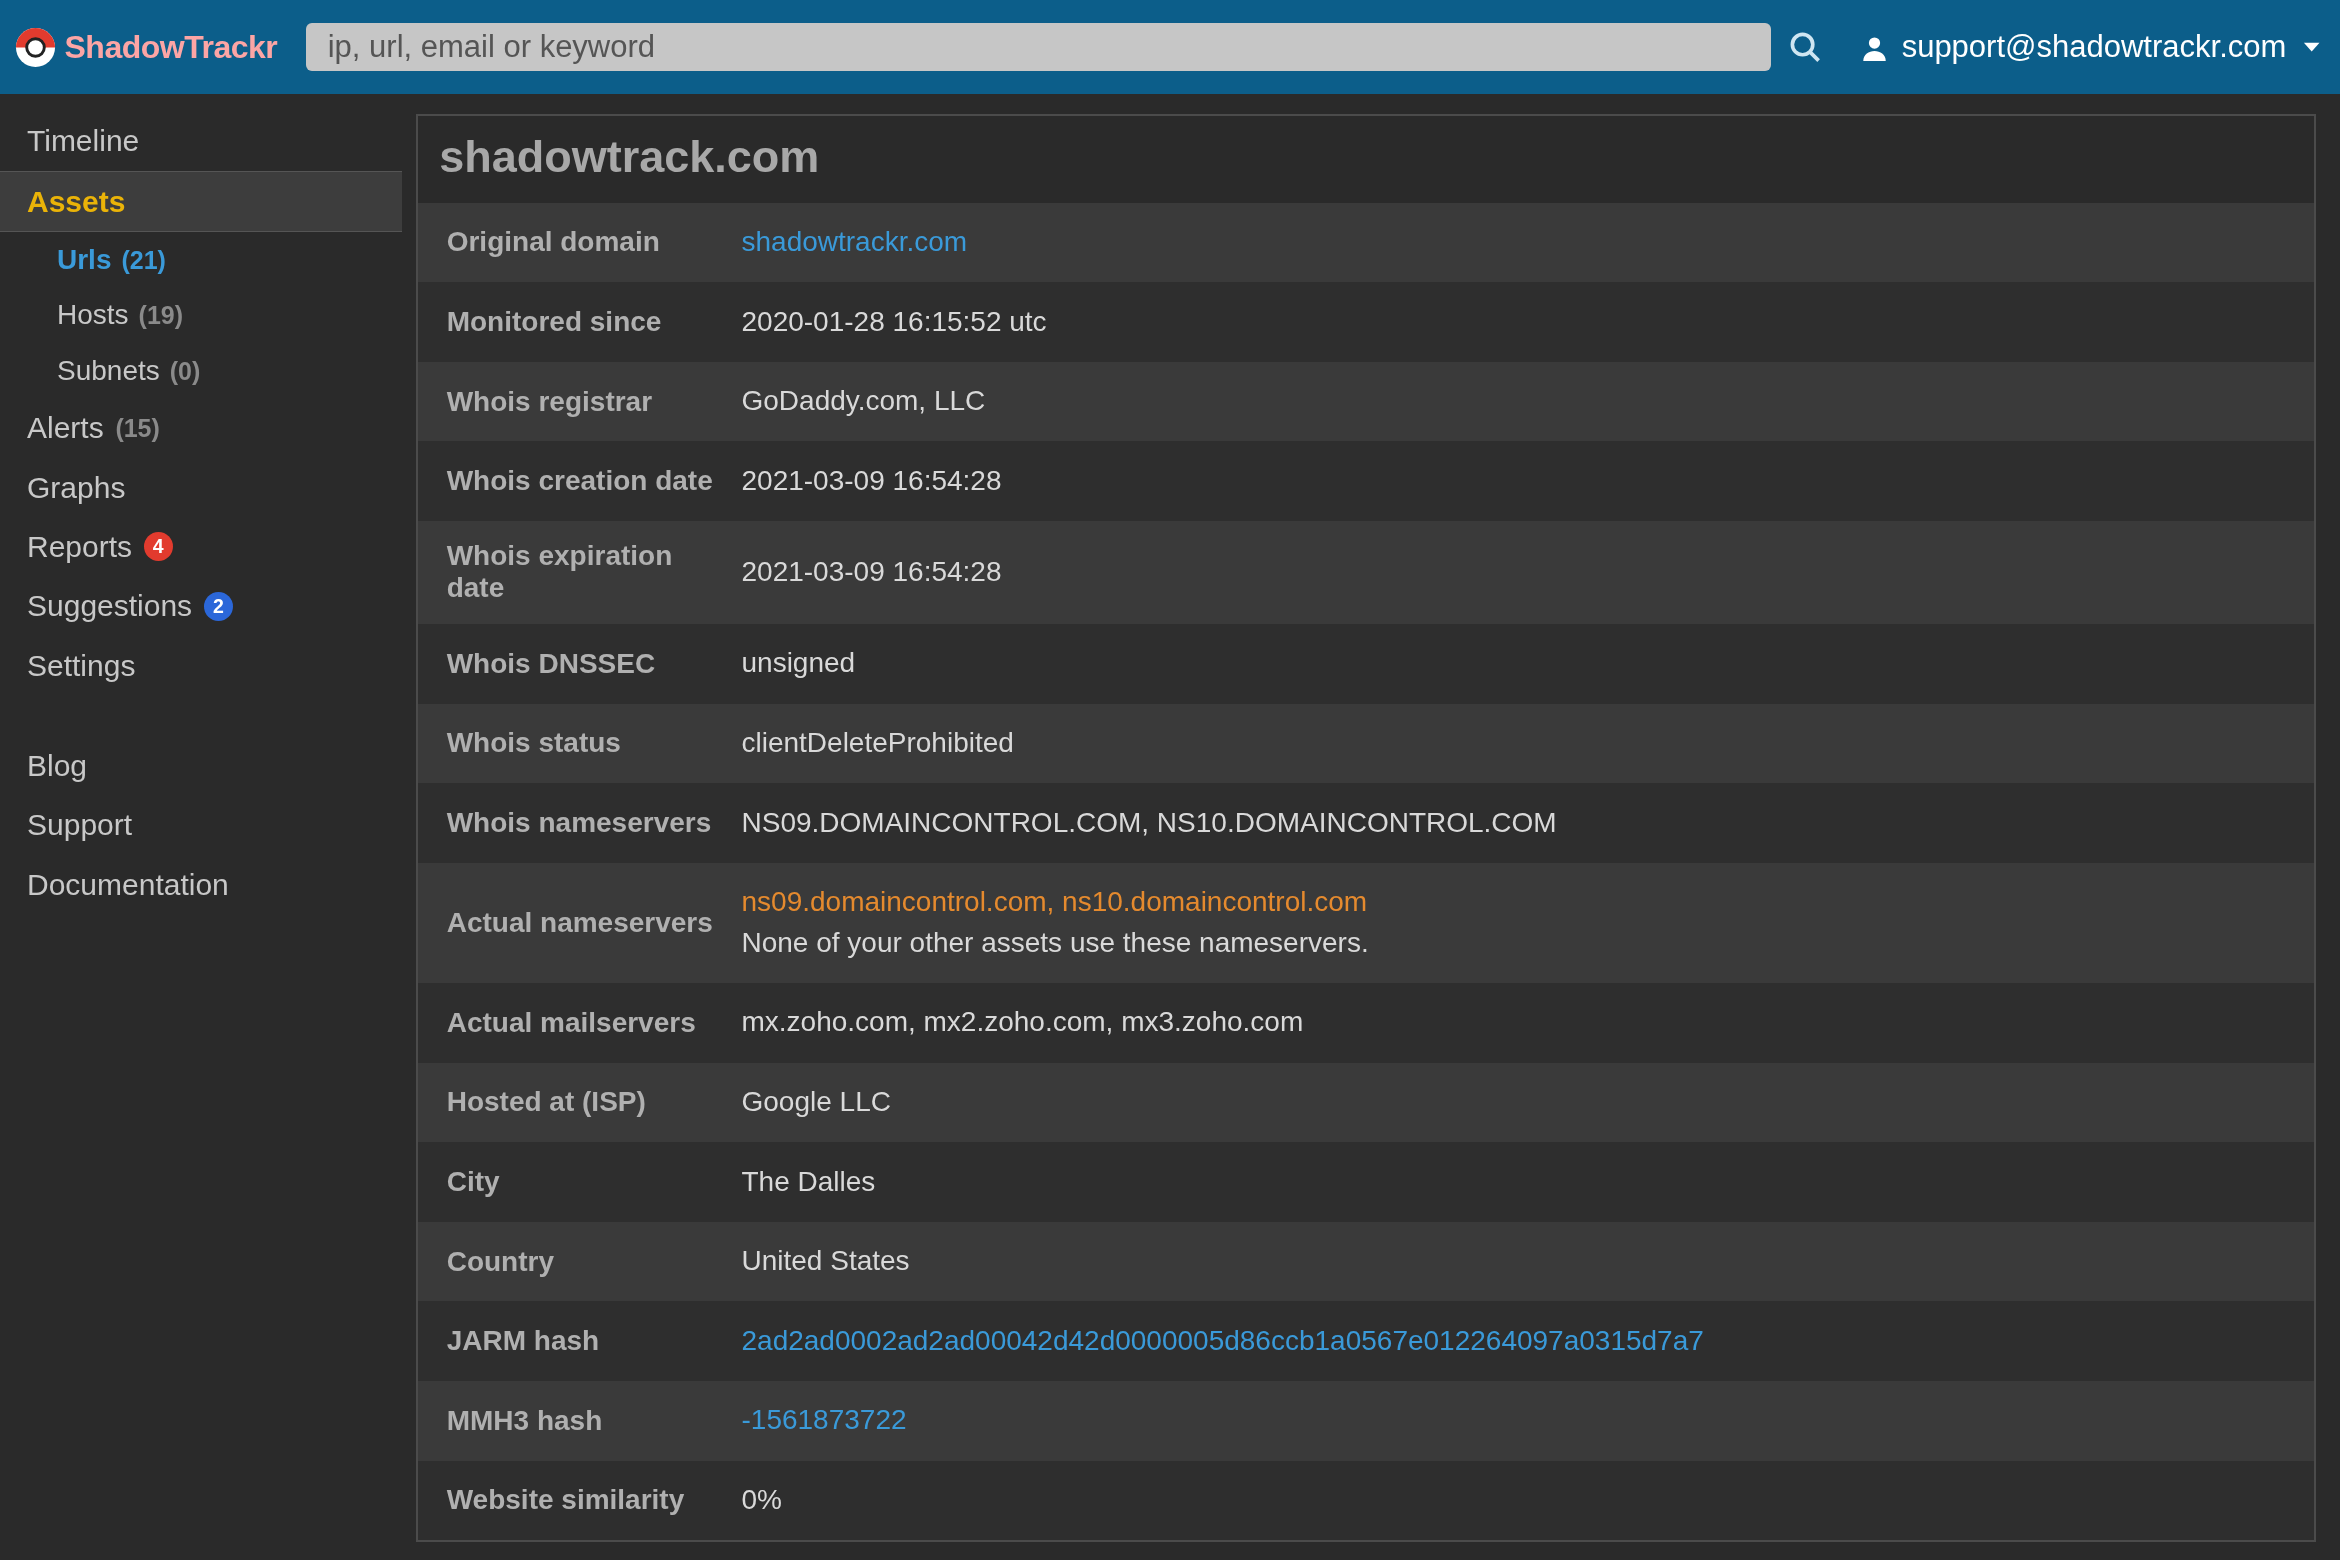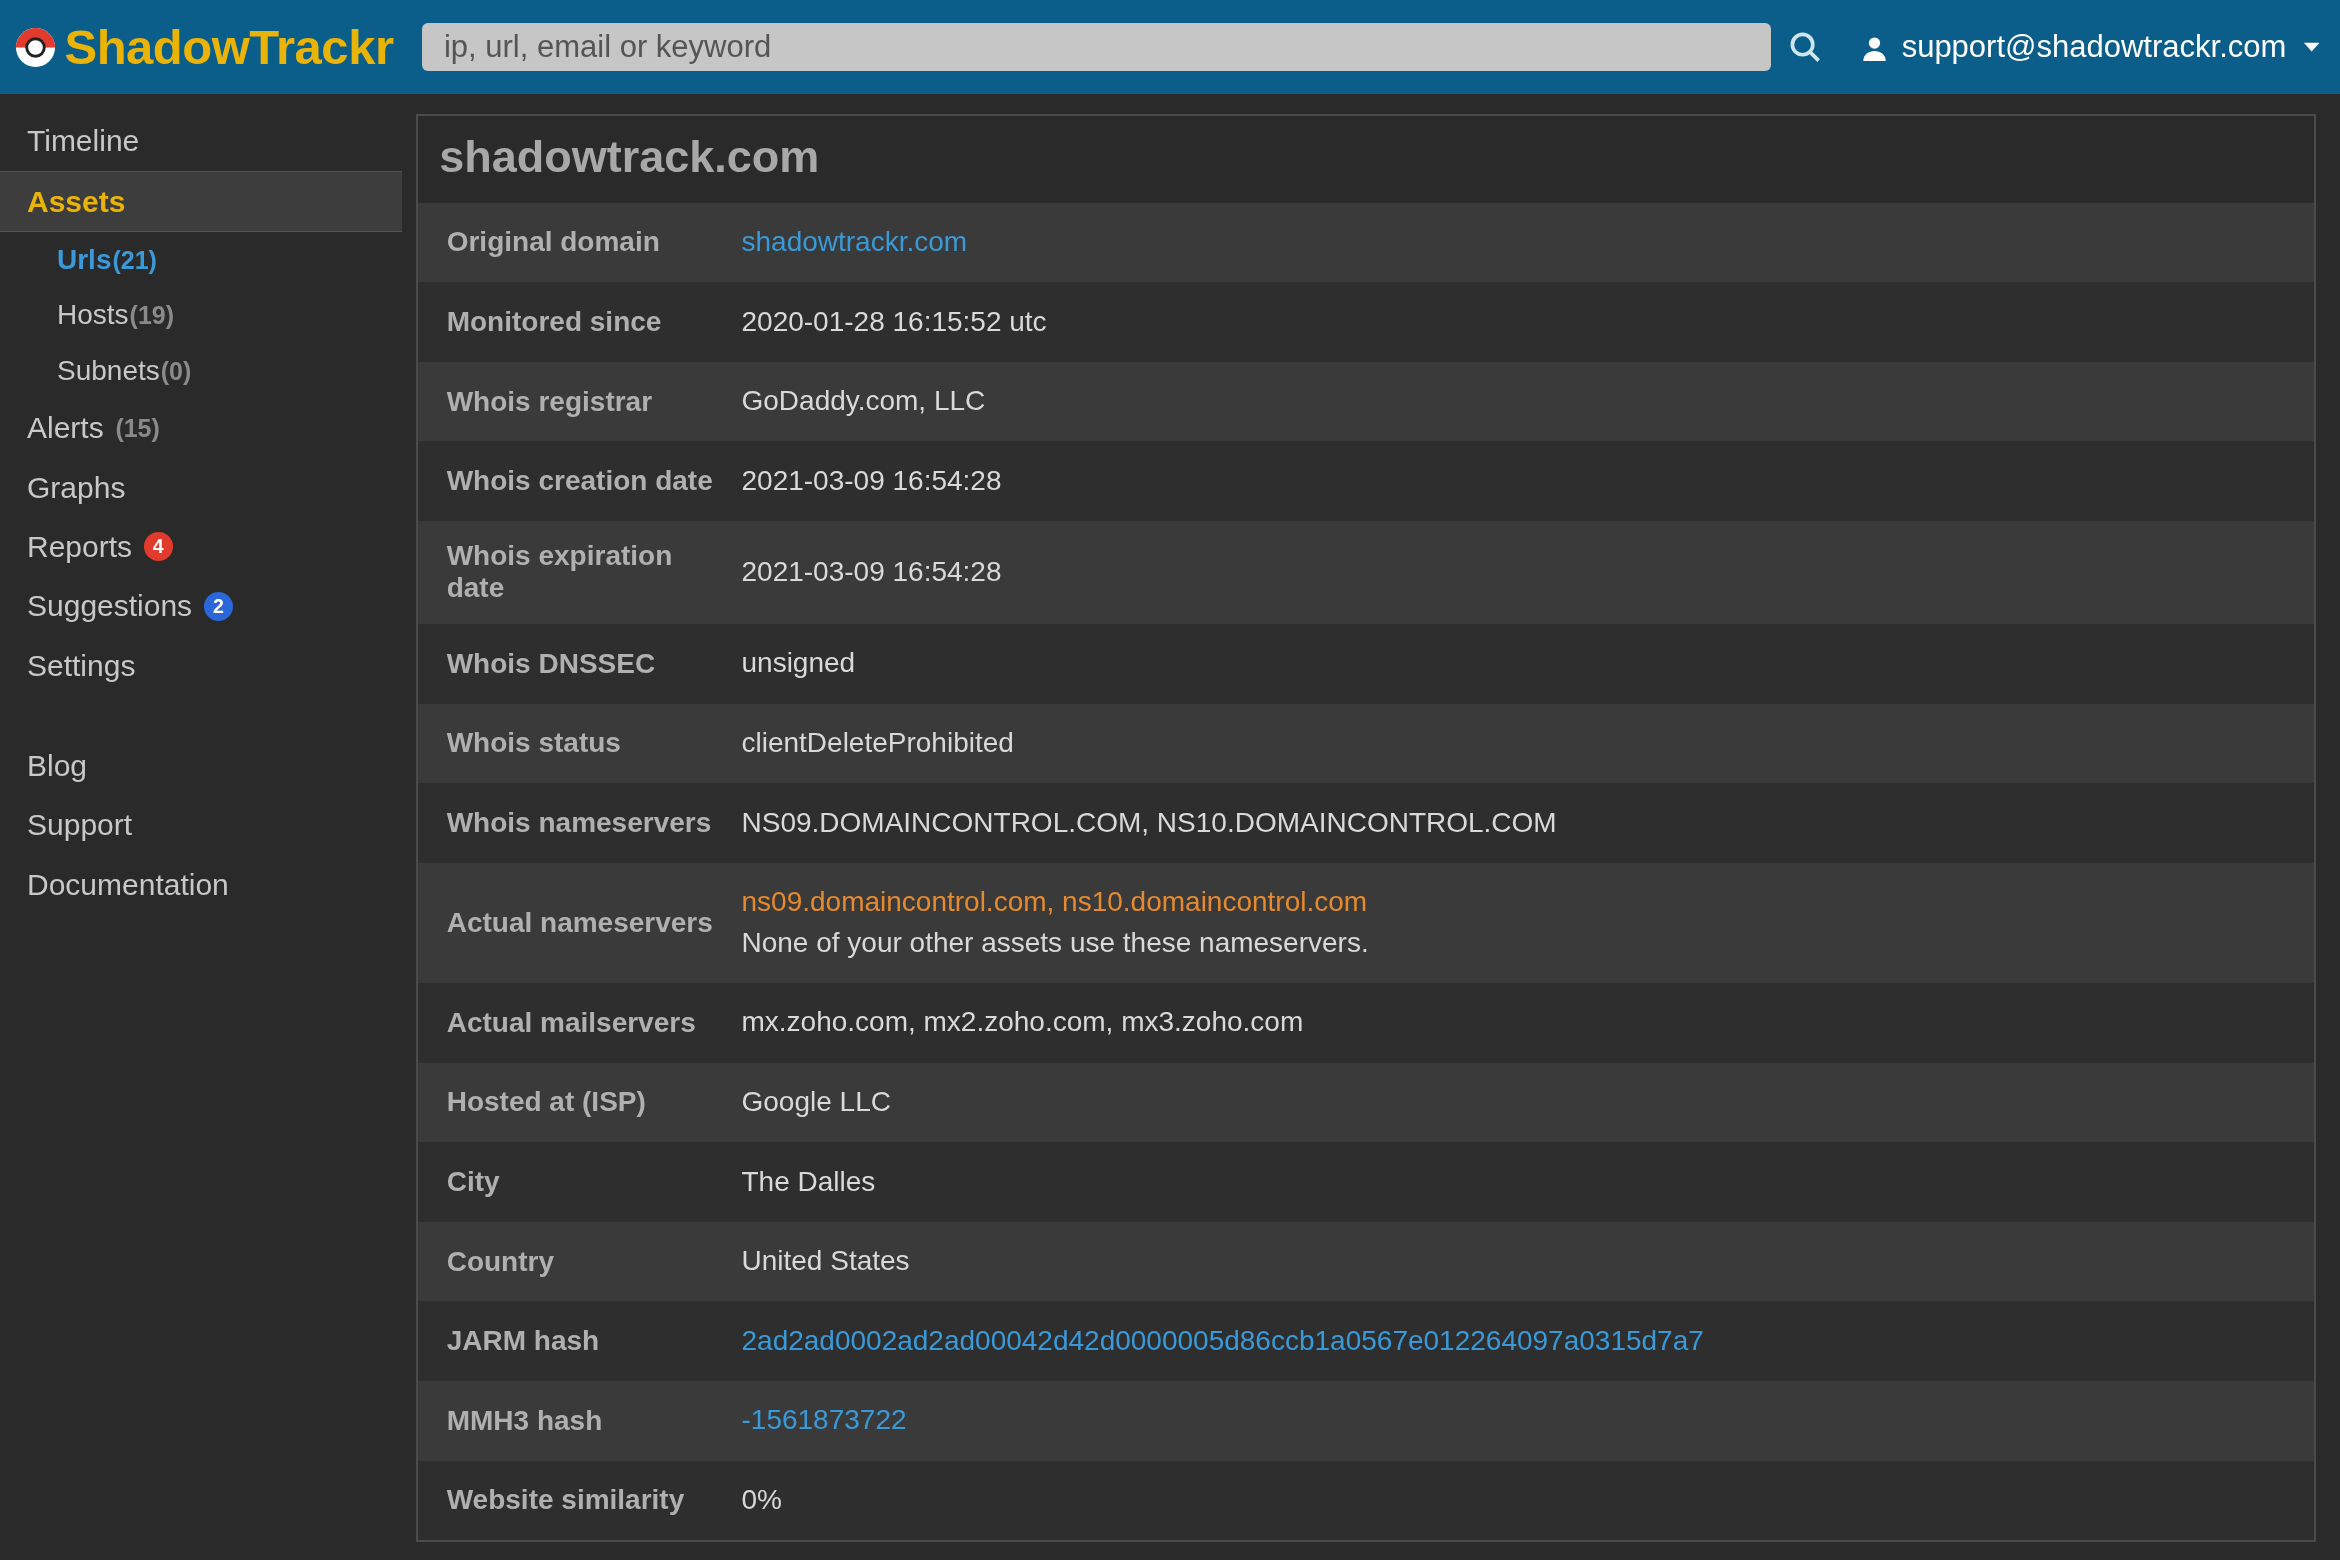--- a/index.html
+++ b/index.html
@@ -11,21 +11,21 @@
     font-size: 27px;
   }
   .topbar {
     height: 94px;
     background: #0c5e8a;
     display: flex;
     align-items: center;
     padding: 0 17.6px 0 13.7px;
   }
   .logo-wrap { display: flex; align-items: center; gap: 7.8px; }
-  .logo-text { color: #eab308; font-weight: 700; font-size: 49px; letter-spacing: -0.5px; }
+  .logo-text { color: #fca5a5; font-weight: 700; font-size: 32px; letter-spacing: -0.5px; }
   .search-wrap { flex: 1; margin: 0 21.5px 0 29px; display: flex; align-items: center; }
   .search-input {
     flex: 1;
     height: 48px;
     background: #c6c6c6;
     border: none;
     border-radius: 5.9px;
     padding: 0 21.5px;
     font-size: 31px;
     color: #3a3a3a;
@@ -61,21 +61,21 @@
     border-right: none;
     font-weight: 700;
   }
   .side-sub {
     padding: 11.7px 27px 11.7px 57px;
     font-size: 28px;
     color: #c8c8c8;
     cursor: pointer;
     display: flex;
     align-items: baseline;
-    gap: 1px;
+    gap: 10px;
   }
   .side-sub.active { color: #3a9ad9; font-weight: 700; }
   .side-sub.active .count { color: #3a9ad9; }
   .count { color: #8a8a8a; font-size: 25px; font-weight: 700; }
   .side-gap { height: 41px; }
   .badge {
     display: inline-flex;
     align-items: center;
     justify-content: center;
     min-width: 29px; height: 29px;

